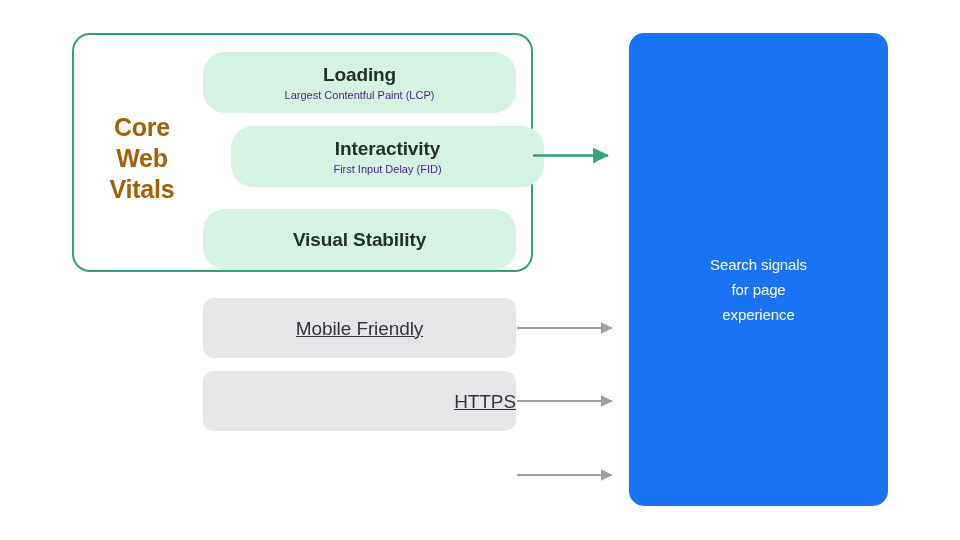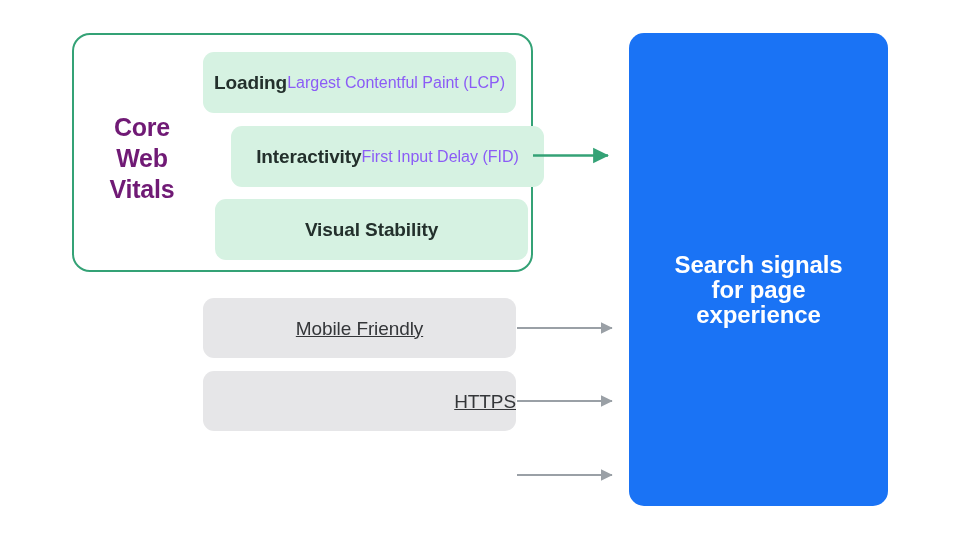--- a/index.html
+++ b/index.html
@@ -32,56 +32,56 @@
     border-radius: 18px;
     background: #ffffff;
   }
 
   .cwv-label {
     position: absolute;
     left: 96px;
     top: 112px;
     width: 92px;
     text-align: center;
-    color: #701a75;
+    color: #a16207;
     font-size: 25px;
     font-weight: bold;
     line-height: 31px;
     letter-spacing: -0.2px;
   }
   .cwv-label span { display: block; }
 
   
   .vital-card {
     position: absolute;
     left: 203px;
     width: 313px;
     height: 61px;
     background: #D6F2E2;
-    border-radius: 11px;
+    border-radius: 22px;
     box-sizing: border-box;
     display: flex;
-    flex-direction: row;
+    flex-direction: column;
     align-items: center;
     justify-content: center;
   }
   .vital-card.c0 { top: 52px; }
   .vital-card.c1 { top: 126px; margin-left: 28px; }
-  .vital-card.c2 { top: 199px; margin-left: 12px; }
+  .vital-card.c2 { top: 209px; }
 
   .vital-title {
     color: #23302C;
     font-size: 19px;
     font-weight: bold;
     line-height: 23px;
     letter-spacing: -0.1px;
   }
   .vital-sub {
-    color: #8b5cf6;
-    font-size: 16px;
+    color: #4c1d95;
+    font-size: 11px;
     font-weight: normal;
     line-height: 16px;
     margin-top: 1px;
   }
 
   
   .gray-box {
     position: absolute;
     left: 203px;
     width: 313px;
@@ -113,22 +113,22 @@
     width: 259px;
     height: 473px;
     background: #1A73F5;
     border-radius: 15px;
     display: flex;
     align-items: center;
     justify-content: center;
   }
   .blue-text {
     color: #ffffff;
-    font-size: 24px;
-    font-weight: bold;
+    font-size: 15px;
+    font-weight: normal;
     line-height: 25px;
     text-align: center;
     letter-spacing: -0.1px;
     margin-top: 40px;
   }
   .blue-text span { display: block; }
 
   
   .arrows {
     position: absolute;

